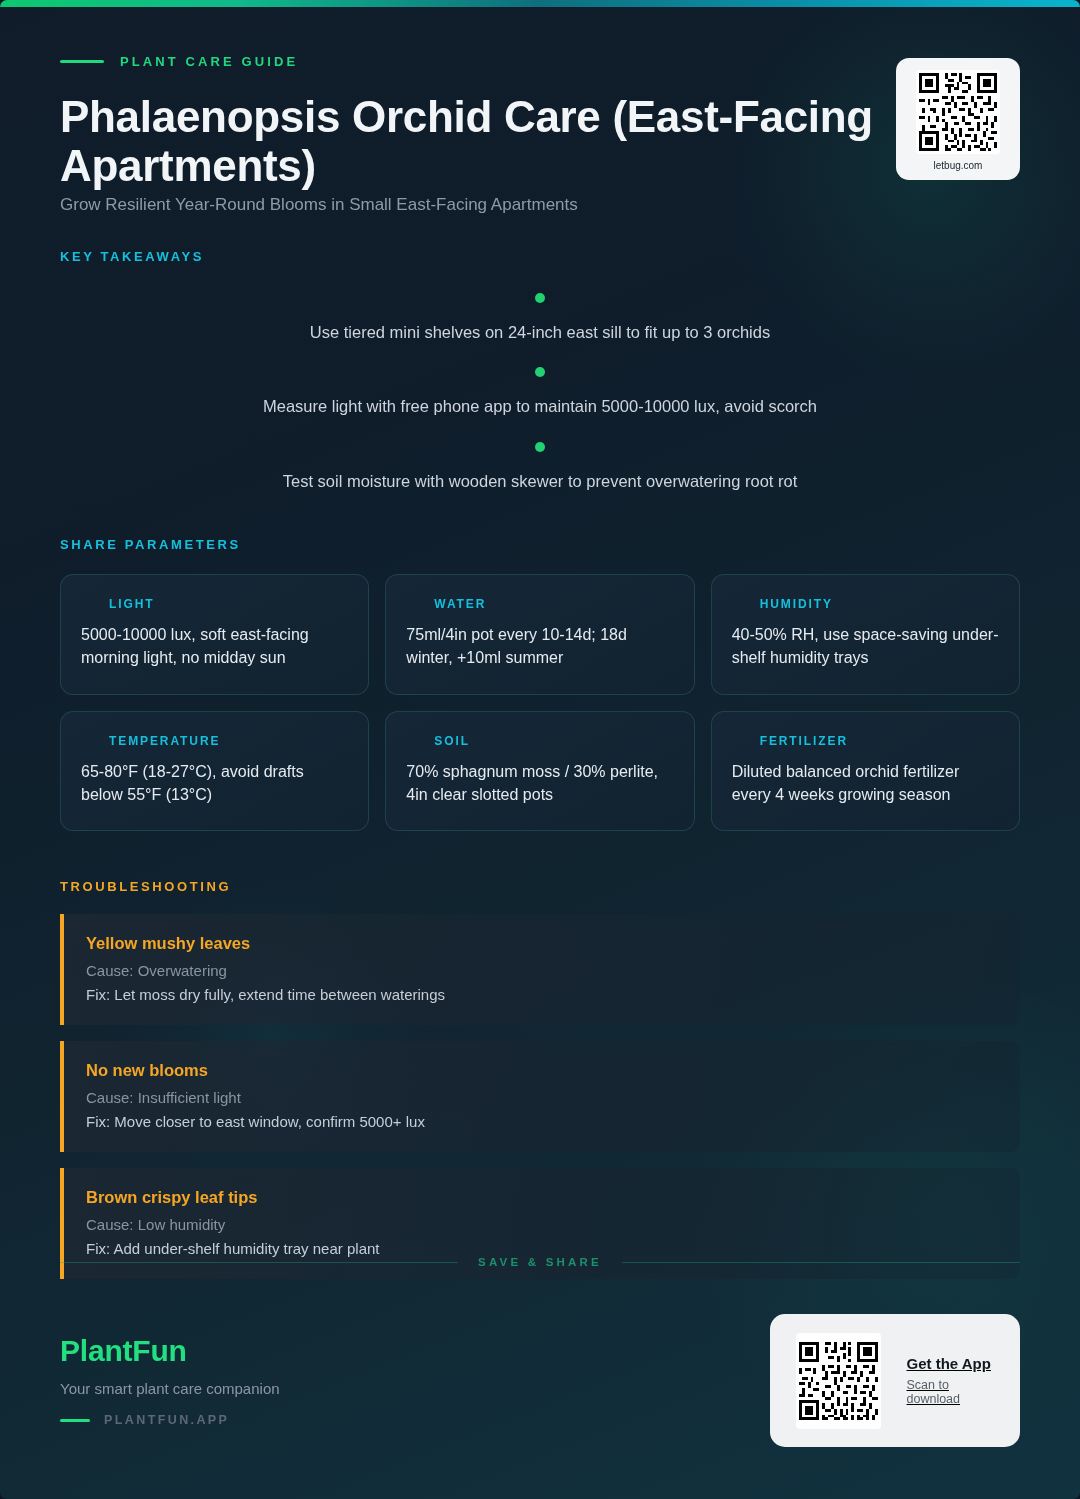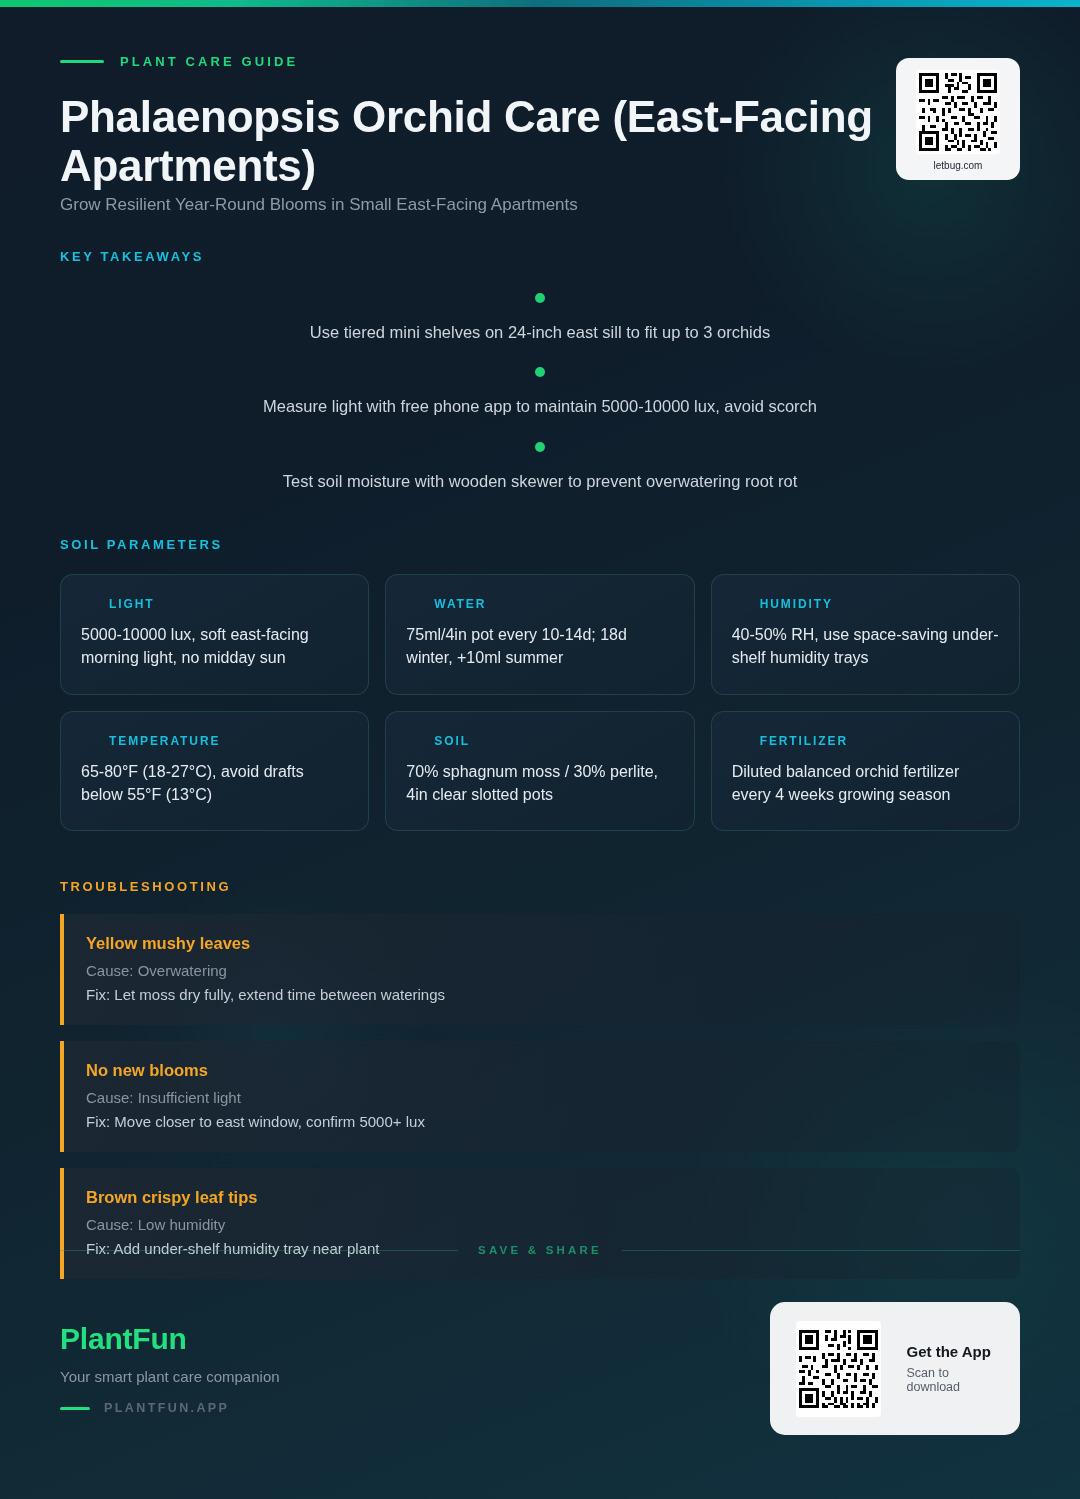--- a/index.html
+++ b/index.html
@@ -17,20 +17,21 @@
   }
 
   
   .page {
     position: relative;
     width: 1080px;
     height: 1499px;
     overflow: hidden;
     background:
       linear-gradient(160deg, #101d2b 0%, #0f1d2a 28%, #102330 55%, #10ububu 55%, #112a35 78%, #11303c 100%);
+    border-radius: 7px;
   }
   .page-bg {
     position: absolute;
     inset: 0;
     background:
       linear-gradient(158deg, #101c2a 0%, #0f1d2b 30%, #102430 58%, #112b37 80%, #11323f 100%);
   }
   .glow-a {
     position: absolute;
     width: 420px; height: 420px;
@@ -217,21 +218,21 @@
   .trouble-fix {
     margin-top: 7px;
     color: #c6ced7;
     font-size: 15px;
   }
 
   
   .footer {
     position: absolute;
     left: 0; right: 0;
-    bottom: 16px;
+    bottom: 4px;
     padding: 0 60px 48px 60px;
     z-index: 4;
   }
   .footer-divider {
     display: flex;
     align-items: center;
     gap: 20px;
     margin-bottom: 46px;
   }
   .footer-divider .line {
@@ -281,20 +282,21 @@
   }
   .footer-qr-card {
     background: #f0f1f3;
     border-radius: 15px;
     padding: 22px 26px;
     display: flex;
     align-items: center;
     gap: 26px;
     width: 250px;
     height: 133px;
+    text-decoration: underline;
   }
   .footer-qr-card .qr-img { width: 96px; height: 96px; }
   .footer-qr-title {
     color: #12181f;
     font-size: 15px;
     font-weight: 700;
   }
   .footer-qr-sub {
     margin-top: 6px;
     color: #555e68;
@@ -442,21 +444,21 @@
           <span class="takeaway-text">Measure light with free phone app to maintain 5000-10000 lux, avoid scorch</span>
         </div>
         <div class="takeaway">
           <span class="takeaway-dot"></span>
           <span class="takeaway-text">Test soil moisture with wooden skewer to prevent overwatering root rot</span>
         </div>
       </div>
     </div>
 
     <div class="care">
-      <div class="sec-label">SOIL PARAMETERS</div>
+      <div class="sec-label">SHARE PARAMETERS</div>
       <div class="care-grid">
         <div class="care-card">
           <div class="care-card-label">LIGHT</div>
           <div class="care-card-value">5000-10000 lux, soft east-facing morning light, no midday sun</div>
         </div>
         <div class="care-card">
           <div class="care-card-label">WATER</div>
           <div class="care-card-value">75ml/4in pot every 10-14d; 18d winter, +10ml summer</div>
         </div>
         <div class="care-card">

